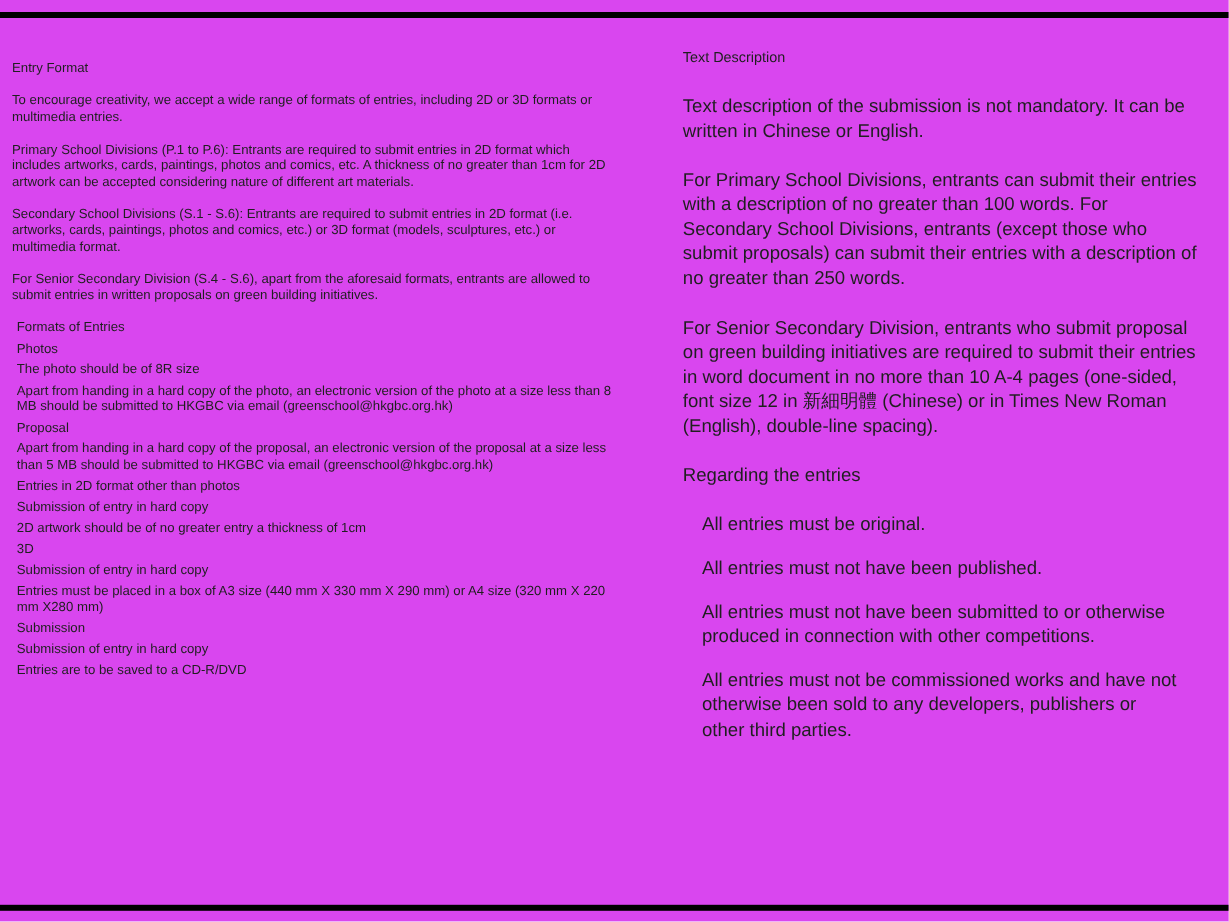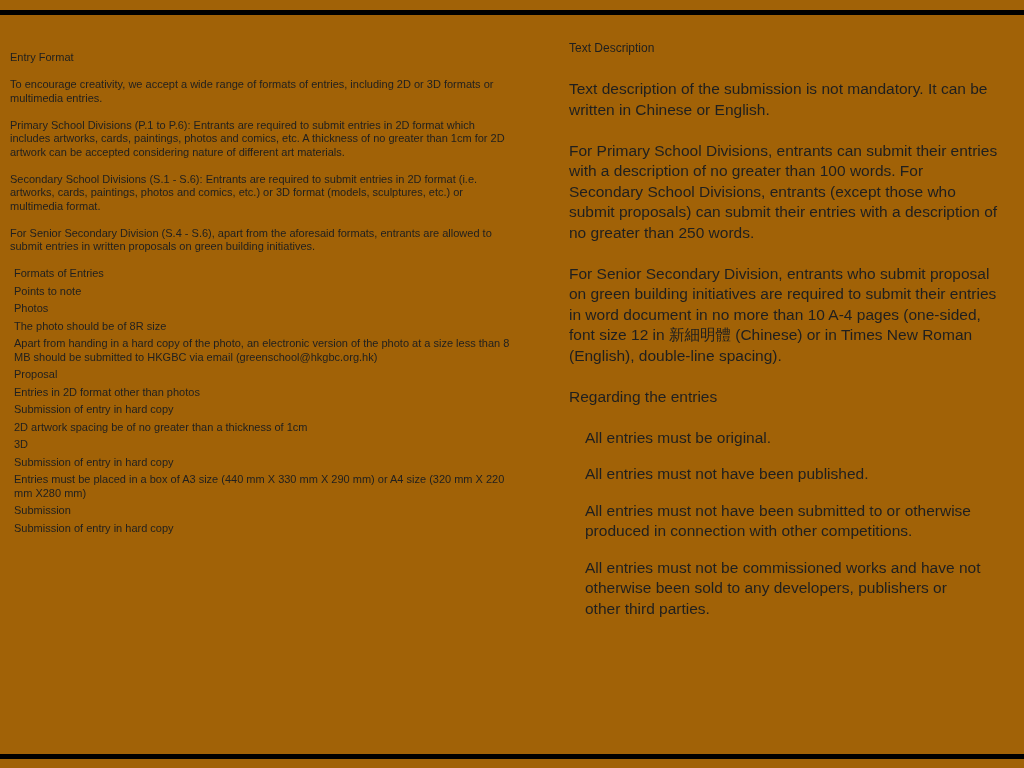--- a/index.html
+++ b/index.html
@@ -5,21 +5,21 @@
   * { margin: 0; padding: 0; box-sizing: border-box; }
   html, body {
     width: 1024px; height: 768px;
     background: #ffffff;
     font-family: "Liberation Sans", sans-serif;
     color: #1f1f1f;
   }
   .slide {
     position: relative;
     width: 1024px; height: 768px;
-    background: #a16207;
+    background: #d946ef;
     overflow: hidden;
   }
   .divider {
     position: absolute;
     left: 0; width: 1024px; height: 5px;
     background: #000000;
   }
   .divider.top { top: 10px; }
   .divider.bottom { top: 754px; }
 
@@ -48,33 +48,34 @@
   <div class="divider top"></div>
 
   <div class="col col-left">
     <p class="para">Entry Format</p>
     <p class="para">To encourage creativity, we accept a wide range of formats of entries, including 2D or 3D formats or multimedia entries.</p>
     <p class="para">Primary School Divisions (P.1 to P.6): Entrants are required to submit entries in 2D format which includes artworks, cards, paintings, photos and comics, etc. A thickness of no greater than 1cm for 2D artwork can be accepted considering nature of different art materials.</p>
     <p class="para">Secondary School Divisions (S.1 - S.6): Entrants are required to submit entries in 2D format (i.e. artworks, cards, paintings, photos and comics, etc.) or 3D format (models, sculptures, etc.) or multimedia format.</p>
     <p class="para">For Senior Secondary Division (S.4 - S.6), apart from the aforesaid formats, entrants are allowed to submit entries in written proposals on green building initiatives.</p>
     <div>
       <div class="list-line">Formats of Entries</div>
-      <div class="list-line">Points to note</div>
       <div class="list-line">Photos</div>
       <div class="list-line">The photo should be of 8R size</div>
       <div class="list-line">Apart from handing in a hard copy of the photo, an electronic version of the photo at a size less than 8 MB should be submitted to HKGBC via email (greenschool@hkgbc.org.hk)</div>
       <div class="list-line">Proposal</div>
+      <div class="list-line">Apart from handing in a hard copy of the proposal, an electronic version of the proposal at a size less than 5 MB should be submitted to HKGBC via email (greenschool@hkgbc.org.hk)</div>
       <div class="list-line">Entries in 2D format other than photos</div>
       <div class="list-line">Submission of entry in hard copy</div>
-      <div class="list-line">2D artwork spacing be of no greater than a thickness of 1cm</div>
+      <div class="list-line">2D artwork should be of no greater entry a thickness of 1cm</div>
       <div class="list-line">3D</div>
       <div class="list-line">Submission of entry in hard copy</div>
       <div class="list-line">Entries must be placed in a box of A3 size (440 mm X 330 mm X 290 mm) or A4 size (320 mm X 220 mm X280 mm)</div>
       <div class="list-line">Submission</div>
       <div class="list-line">Submission of entry in hard copy</div>
+      <div class="list-line">Entries are to be saved to a CD-R/DVD</div>
     </div>
   </div>
 
   <div class="col col-right">
     <p class="block title">Text Description</p>
     <p class="block">Text description of the submission is not mandatory. It can be written in Chinese or English.</p>
     <p class="block">For Primary School Divisions, entrants can submit their entries with a description of no greater than 100 words. For Secondary School Divisions, entrants (except those who submit proposals) can submit their entries with a description of no greater than 250 words.</p>
     <p class="block">For Senior Secondary Division, entrants who submit proposal on green building initiatives are required to submit their entries in word document in no more than 10 A-4 pages (one-sided, font size 12 in 新細明體 (Chinese) or in Times New Roman (English), double-line spacing).</p>
     <p class="block">Regarding the entries</p>
     <div>

